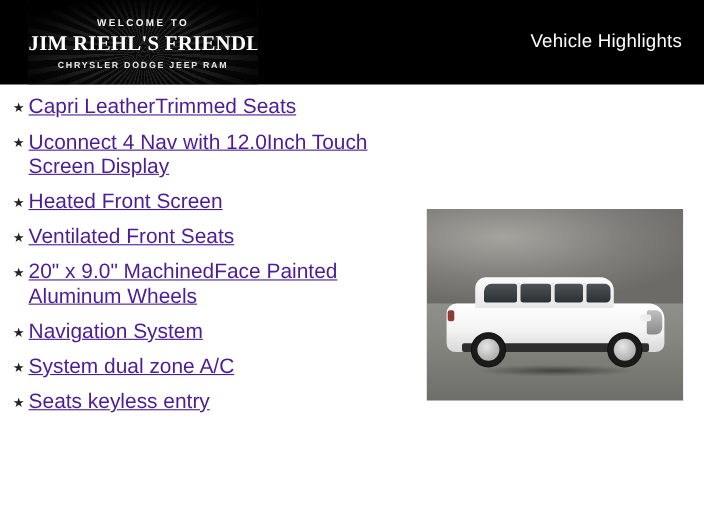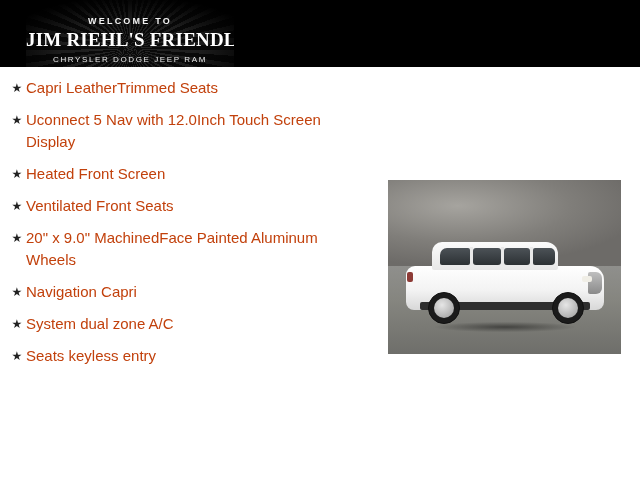--- a/index.html
+++ b/index.html
@@ -17,21 +17,21 @@
     position: relative;
     width: 640px;
     height: 480px;
     background: #ffffff;
   }
 
   
   .header {
     position: relative;
     width: 640px;
-    height: 67px;
+    height: 77px;
     background: #000000;
     overflow: hidden;
   }
   .logo-plate {
     position: absolute;
     left: 26px;
     top: 0px;
     width: 208px;
     height: 77px;
     background: #0a0a0a;
@@ -79,21 +79,21 @@
     font-weight: bold;
     letter-spacing: 0.2px;
     font-family: "Liberation Serif", serif;
     color: #ffffff;
     white-space: nowrap;
   }
   .logo-sub {
     margin-top: 4px;
     font-size: 8px;
     letter-spacing: 1.6px;
-    font-weight: normal;
+    font-weight: bold;
     color: #e8e8e8;
     white-space: nowrap;
   }
   .header-title {
     position: absolute;
     right: 20px;
     top: 28px;
     color: #ffffff;
     font-size: 17px;
     letter-spacing: 0.2px;
@@ -124,23 +124,24 @@
   .bullet {
     flex: 0 0 auto;
     width: 18px;
     font-size: 12px;
     line-height: 22px;
     color: #222222;
     text-align: center;
   }
   .feature-text {
     flex: 1 1 auto;
-    font-size: 15px;
+    font-size: 19px;
     line-height: 22px;
-    color: #c2410c;
+    color: #4c1d95;
+    text-decoration: underline;
   }
 
   
   .vehicle-figure {
     position: absolute;
     left: 388px;
     top: 113px;
     width: 233px;
     height: 174px;
     overflow: hidden;
@@ -271,48 +272,49 @@
   <div class="header">
     <div class="logo-plate">
       <div class="burst"></div>
       <div class="burst-fade"></div>
       <div class="logo-text">
         <div class="logo-welcome">WELCOME TO</div>
         <div class="logo-main">JIM RIEHL'S FRIENDLY</div>
         <div class="logo-sub">CHRYSLER  DODGE  JEEP  RAM</div>
       </div>
     </div>
+    <div class="header-title">Vehicle Highlights</div>
   </div>
 
   <div class="content">
 
     <ul class="features">
       <li class="feature">
         <span class="bullet">★</span>
         <span class="feature-text">Capri LeatherTrimmed Seats</span>
       </li>
       <li class="feature">
         <span class="bullet">★</span>
-        <span class="feature-text">Uconnect 5 Nav with 12.0Inch Touch Screen Display</span>
+        <span class="feature-text">Uconnect 4 Nav with 12.0Inch Touch Screen Display</span>
       </li>
       <li class="feature">
         <span class="bullet">★</span>
         <span class="feature-text">Heated Front Screen</span>
       </li>
       <li class="feature">
         <span class="bullet">★</span>
         <span class="feature-text">Ventilated Front Seats</span>
       </li>
       <li class="feature">
         <span class="bullet">★</span>
         <span class="feature-text">20" x 9.0" MachinedFace Painted Aluminum Wheels</span>
       </li>
       <li class="feature">
         <span class="bullet">★</span>
-        <span class="feature-text">Navigation Capri</span>
+        <span class="feature-text">Navigation System</span>
       </li>
       <li class="feature">
         <span class="bullet">★</span>
         <span class="feature-text">System dual zone A/C</span>
       </li>
       <li class="feature">
         <span class="bullet">★</span>
         <span class="feature-text">Seats keyless entry</span>
       </li>
     </ul>

